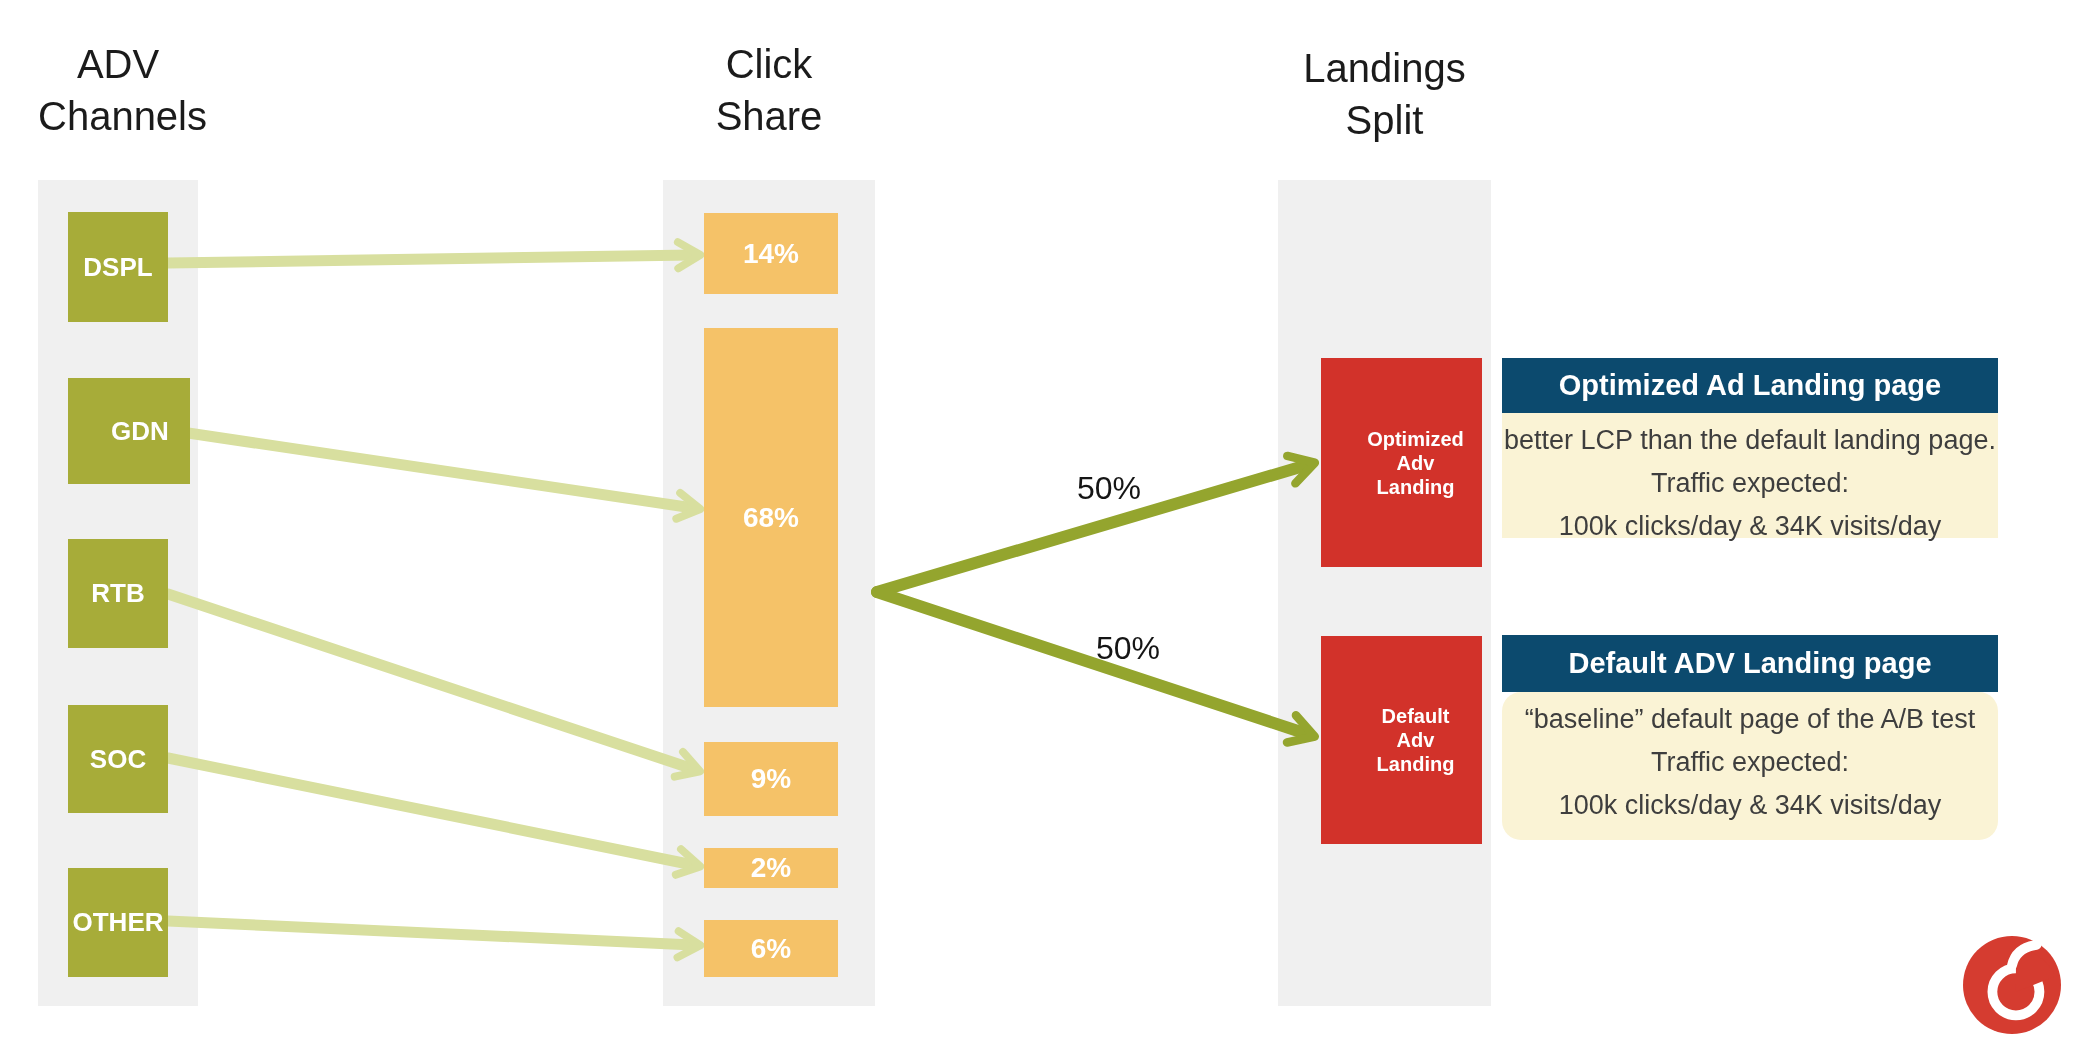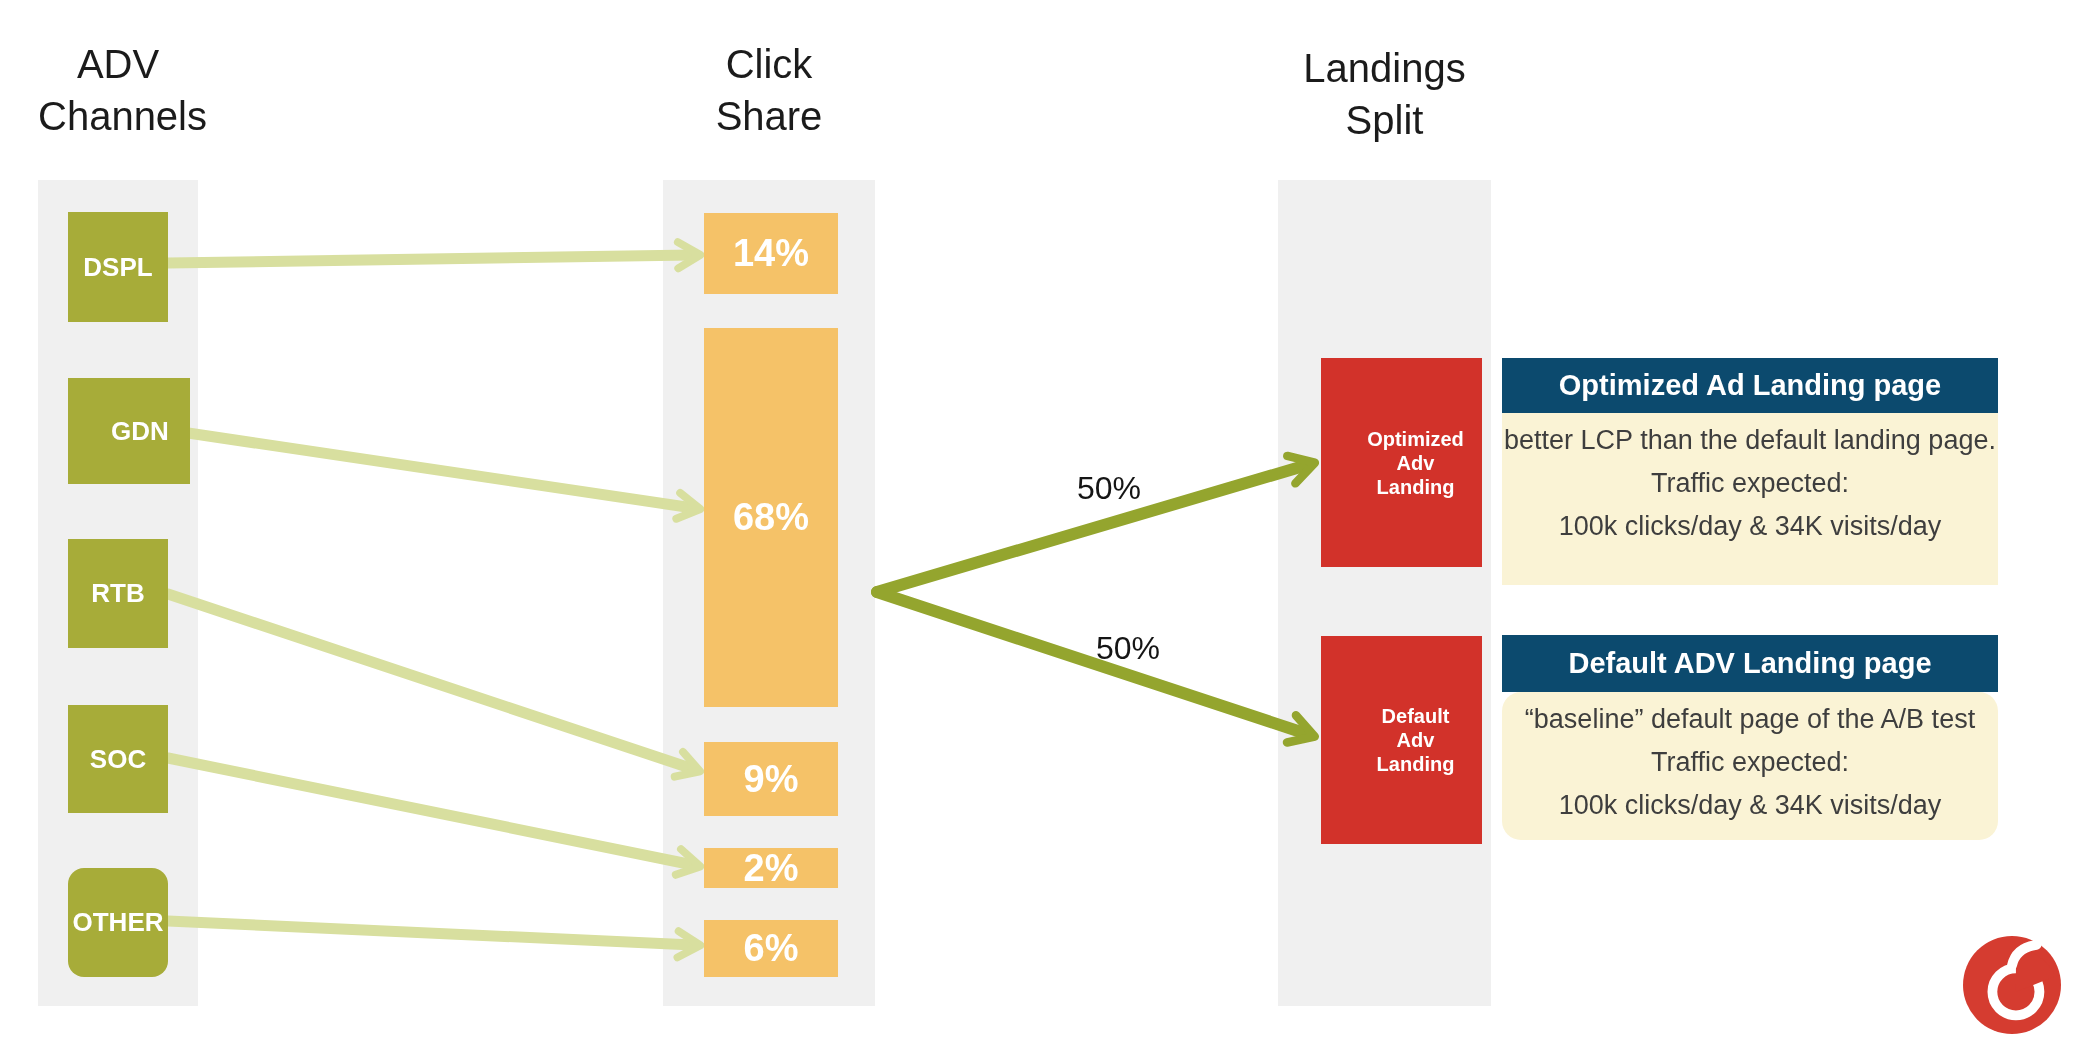--- a/index.html
+++ b/index.html
@@ -38,21 +38,21 @@
     align-items: center;
     justify-content: center;
   }
   .share {
     position: absolute;
     left: 704px;
     width: 134px;
     background: #f5c268;
     color: #ffffff;
     font-weight: bold;
-    font-size: 38px;
+    font-size: 28px;
     display: flex;
     align-items: center;
     justify-content: center;
   }
   .landing {
     position: absolute;
     left: 1321px;
     width: 133px;
     background: #d2322a;
     color: #ffffff;
@@ -141,40 +141,40 @@
     <path d="M168,758 L693,865" fill="none" stroke="#d8df9f" stroke-width="11" stroke-linecap="round" marker-end="url(#headLight)"></path>
     <path d="M168,921 L693,945" fill="none" stroke="#d8df9f" stroke-width="11" stroke-linecap="round" marker-end="url(#headLight)"></path>
     <path d="M877,592 L1307,465" fill="none" stroke="#94a52e" stroke-width="12" stroke-linecap="round" marker-end="url(#headDark)"></path>
     <path d="M877,592 L1307,734" fill="none" stroke="#94a52e" stroke-width="12" stroke-linecap="round" marker-end="url(#headDark)"></path>
   </svg>
 
   <div class="chan" style="top:212px;height:110px;">DSPL</div>
   <div class="chan" style="top:378px;height:106px;padding-left:22px;">GDN</div>
   <div class="chan" style="top:705px;height:108px;">SOC</div>
   <div class="chan" style="top:539px;height:109px;">RTB</div>
-  <div class="chan" style="top:868px;height:109px;border-radius:16px;">OTHER</div>
+  <div class="chan" style="top:868px;height:109px;">OTHER</div>
 
   <div class="share" style="top:213px;height:81px;">14%</div>
   <div class="share" style="top:328px;height:379px;">68%</div>
   <div class="share" style="top:742px;height:74px;">9%</div>
   <div class="share" style="top:848px;height:40px;">2%</div>
   <div class="share" style="top:920px;height:57px;">6%</div>
 
   <div class="split-label" style="left:1064px;top:470px;">50%</div>
   <div class="split-label" style="left:1083px;top:630px;">50%</div>
 
   <div class="landing" style="top:358px;height:209px;">Optimized
 Adv
 Landing</div>
   <div class="landing" style="top:636px;height:208px;">Default
 Adv
 Landing</div>
 
   <div class="card-header" style="top:358px;height:55px;">Optimized Ad Landing page</div>
-  <div class="card-body" style="top:413px;height:172px;">
+  <div class="card-body" style="top:413px;height:125px;">
     <div>better LCP than the default landing page.</div>
     <div>Traffic expected:</div>
     <div>100k clicks/day  &amp; 34K visits/day</div>
   </div>
 
   <div class="card-header" style="top:635px;height:57px;">Default ADV Landing page</div>
   <div class="card-body" style="top:692px;height:148px;border-radius:19px;">
     <div>“baseline” default page of the A/B test</div>
     <div>Traffic expected:</div>
     <div>100k clicks/day  &amp; 34K visits/day</div>

